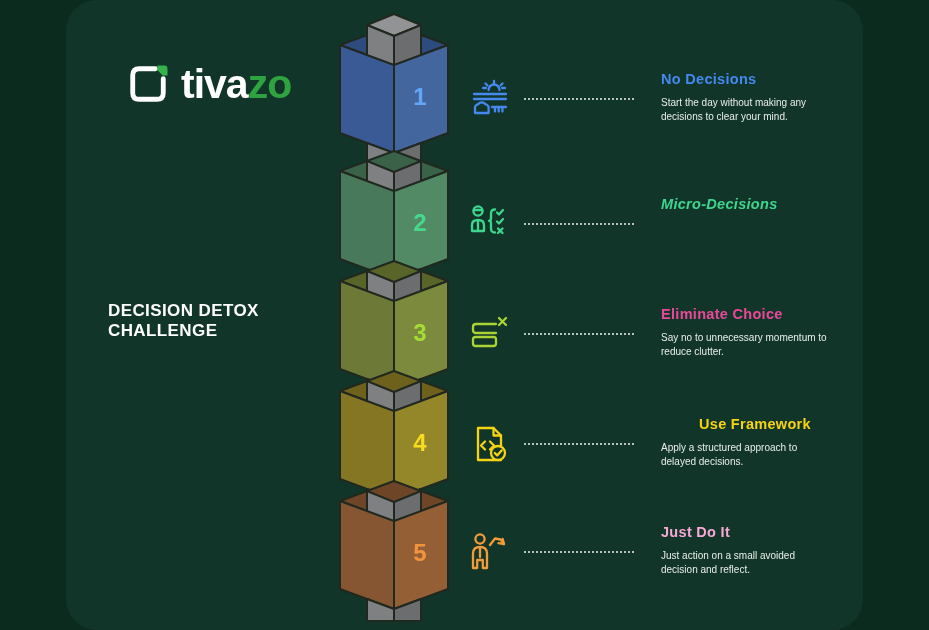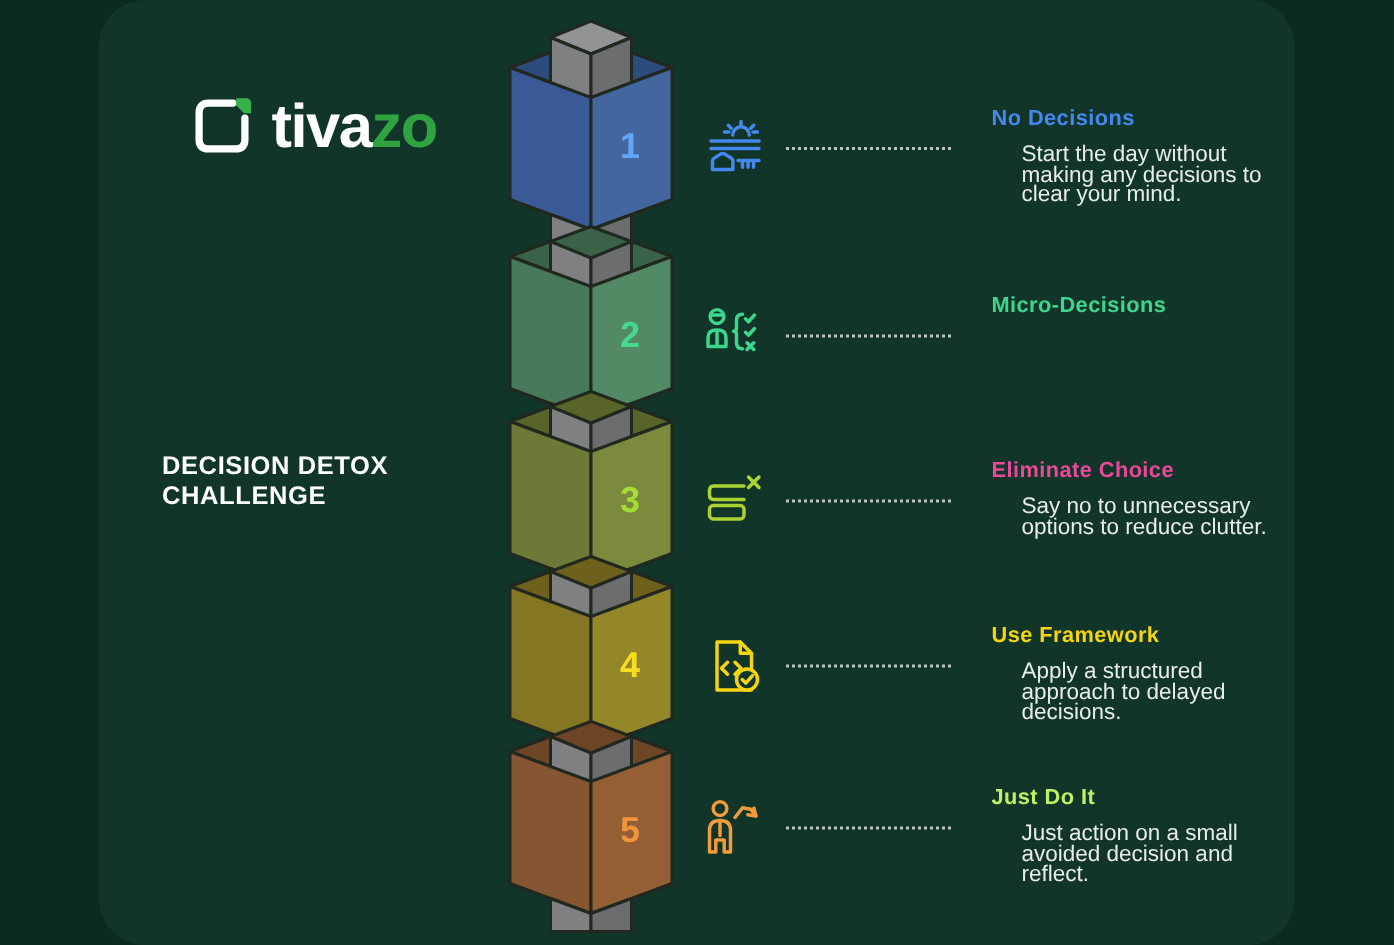--- a/index.html
+++ b/index.html
@@ -24,21 +24,21 @@
   .tower path { stroke:#20281f; stroke-width:2; stroke-linejoin:round; }
   .tower text { font-weight:700; font-size:24px; text-anchor:middle; font-family:"Liberation Sans",sans-serif; }
   
   .row { position:absolute; left:0; width:929px; height:110px; }
   .row .icon { position:absolute; left:402px; top:14px; width:44px; height:44px; }
   .row .icon g { fill:none; stroke-width:2.3; stroke-linecap:round; stroke-linejoin:round; }
   .row .dots { position:absolute; left:458px; top:35px; width:110px; height:0;
                border-top:2px dotted #b9c4be; }
   .row .txt { position:absolute; left:595px; top:0; width:220px; }
   .row .t { font-size:14.5px; font-weight:800; letter-spacing:0.3px; margin-top:8px; }
-  .row .d { margin-top:9px; width:168px; font-size:15px; line-height:13.5px; color:#e9ede9;margin-left:20px; }
+  .row .d { margin-top:9px; width:168px; font-size:10px; line-height:13.5px; color:#e9ede9; }
 </style>
 </head>
 <body>
 
 <div class="canvas">
 
   <div class="logo">
     <svg class="logo-mark" viewBox="0 0 38 38">
       <path d="M 26,4.5 H 10.5 Q 4.5,4.5 4.5,10.5 V 27.5 Q 4.5,33.5 10.5,33.5 H 27.5 Q 33.5,33.5 33.5,27.5 V 14" fill="none" stroke="#ffffff" stroke-width="4.6" stroke-linecap="round"></path>
       <path d="M 28,1.5 h 6.5 a 3,3 0 0 1 3,3 v 6.5 h -4.5 l -5,-5 z" stroke="none" fill="#35b24a"></path>
@@ -132,66 +132,66 @@
         <path d="M4,29 V23 Q4,18 10,18 Q16,18 16,23 V29 Z"></path>
         <path d="M10,19 V29"></path>
         <path d="M27,7.5 Q23,7.5 23,11.5 V16.5 Q23,18.8 21,18.8 Q23,18.8 23,21 V26.5 Q23,30.5 27,30.5"></path>
         <path d="M29,10.5 l2,2 4,-4.5"></path>
         <path d="M29,19.5 l2,2 4,-4.5"></path>
         <path d="M30,26.5 l4.5,4.5 M34.5,26.5 l-4.5,4.5"></path>
       </g>
     </svg>
     <div class="dots"></div>
     <div class="txt">
-      <div class="t" style="color: rgb(62, 214, 142);">Micro-Decisions</div>
+      <div class="t" style="color: rgb(62, 214, 142); font-style: italic;">Micro-Decisions</div>
     </div>
   </div>
 
   <div class="row" style="top:298px">
     <svg class="icon" viewBox="0 0 44 44">
       <g stroke="#a9d433">
         <path d="M28,21 H8 Q5,21 5,18 V15 Q5,12 8,12 H28"></path>
         <rect x="5" y="25" width="23" height="9" rx="2.5"></rect>
         <path d="M31,6 l7,7 M38,6 l-7,7"></path>
       </g>
     </svg>
     <div class="dots"></div>
     <div class="txt">
       <div class="t" style="color: #ec4899;">Eliminate Choice</div>
-      <div class="d">Say no to unnecessary options to reduce clutter.</div>
+      <div class="d">Say no to unnecessary momentum to reduce clutter.</div>
     </div>
   </div>
 
   <div class="row" style="top:408px">
     <svg class="icon" viewBox="0 0 44 44">
       <g stroke="#f6d413">
         <path d="M10,38 V6 H25.5 L33,13.5 V38 Z"></path>
         <path d="M25.5,6 V13.5 H33"></path>
         <path d="M17,19.5 l-4,4 4,4 M22,19.5 l4,4 -4,4"></path>
         <circle cx="30" cy="31" r="7" fill="#113629"></circle>
         <path d="M26.8,31 l2.4,2.4 4.4,-5"></path>
       </g>
     </svg>
     <div class="dots"></div>
     <div class="txt">
-      <div class="t" style="color: rgb(246, 212, 19);">Use Framework</div>
+      <div class="t" style="color: rgb(246, 212, 19); margin-left: 38px;">Use Framework</div>
       <div class="d">Apply a structured approach to delayed decisions.</div>
     </div>
   </div>
 
   <div class="row" style="top:516px">
     <svg class="icon" viewBox="0 0 44 44">
       <g stroke="#f29b38">
         <circle cx="12" cy="9" r="4.6"></circle>
         <path d="M5,38 V23.5 Q5,17 12,17 Q19,17 19,23.5 V38 H14.8 V30 H9.2 V38 Z"></path>
         <path d="M12,18 V27"></path>
         <path d="M22,15 L27,8.5 L32.5,9.5 L36,14"></path>
         <path d="M36,14 L30.5,13.2 M36,14 L34.6,8.8"></path>
       </g>
     </svg>
     <div class="dots"></div>
     <div class="txt">
-      <div class="t" style="color: #bef264;">Just Do It</div>
+      <div class="t" style="color: #f9a8d4;">Just Do It</div>
       <div class="d">Just action on a small avoided decision and reflect.</div>
     </div>
   </div>
 
 </div>
 
 </body></html>

